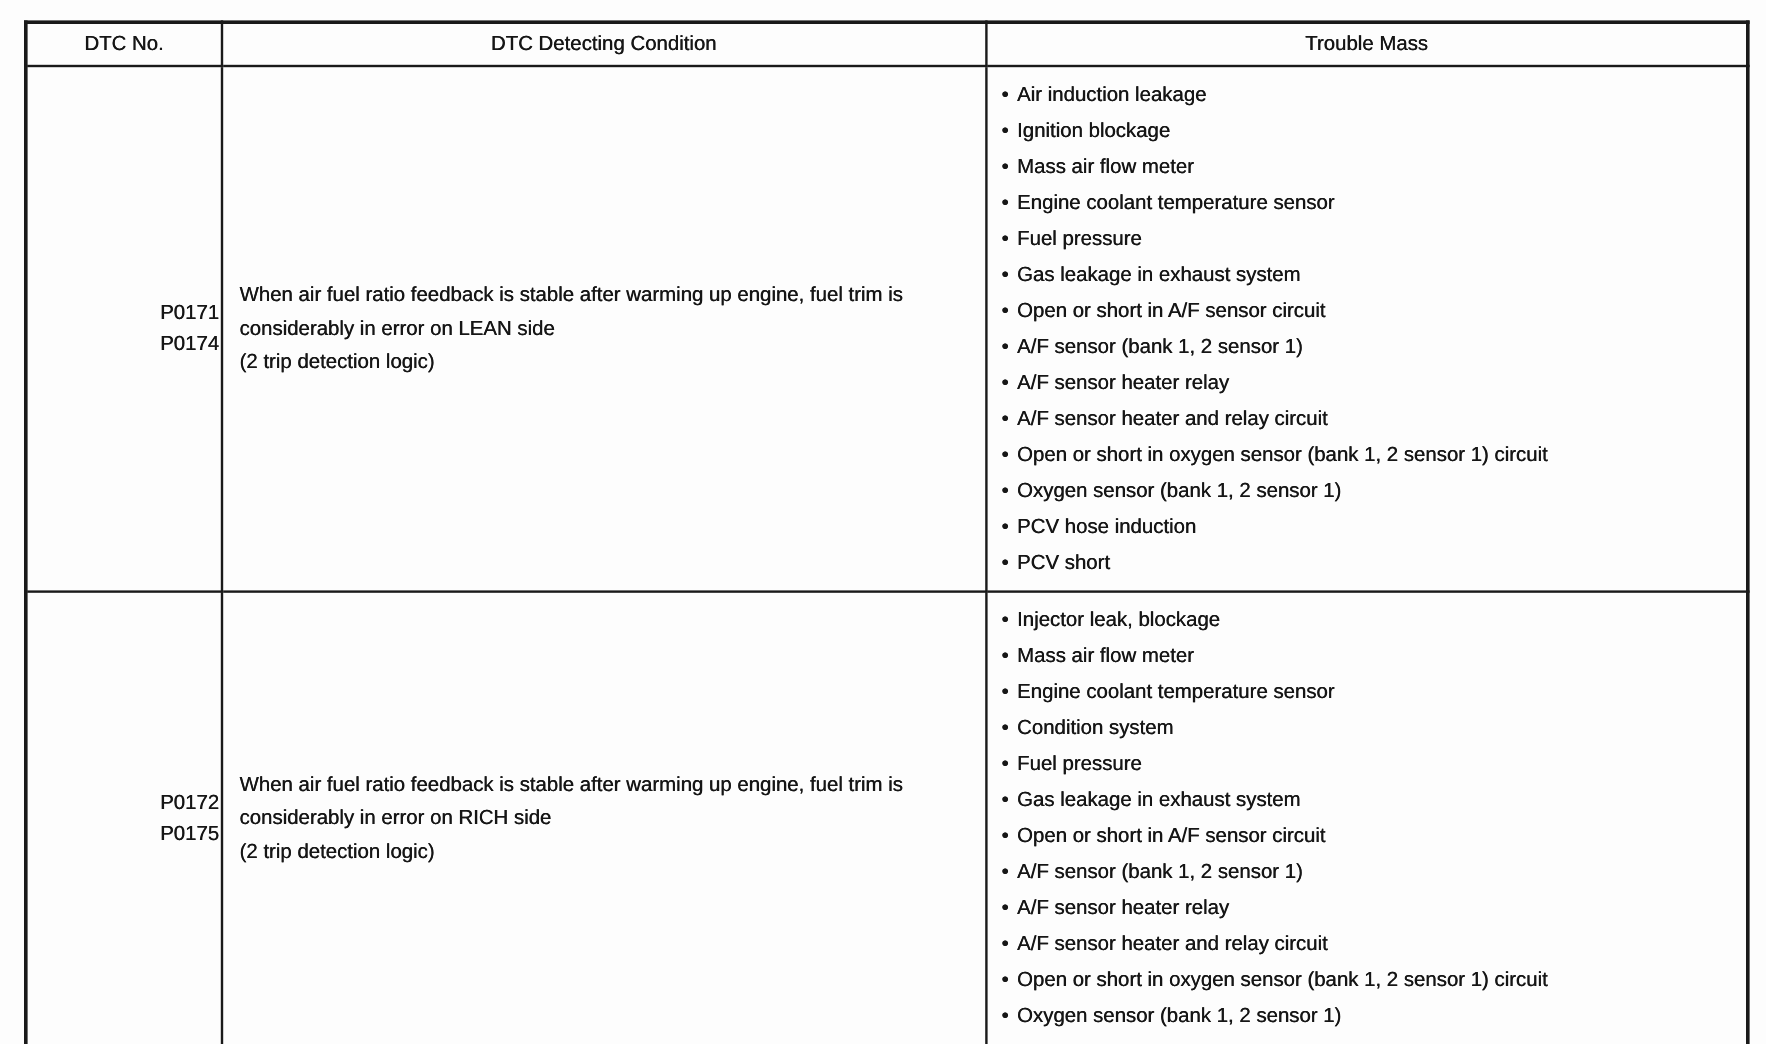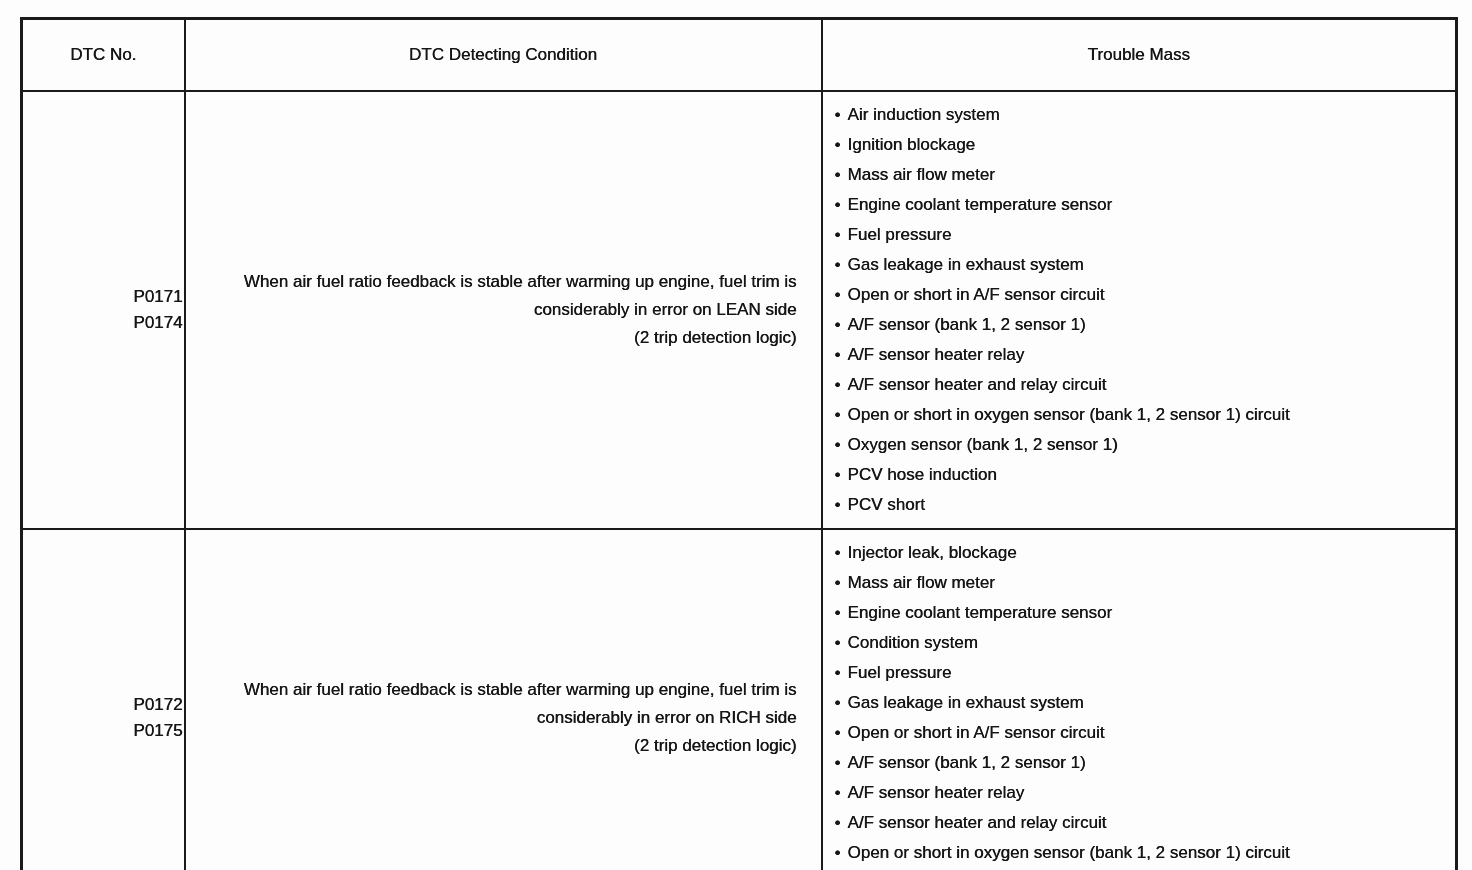--- a/index.html
+++ b/index.html
@@ -30,34 +30,33 @@
   }
   table.dtc-table {
     border-width: 3px;
   }
   .dtc-table th {
     height: 34px;
     font-size: 17px;
     font-weight: normal;
     text-align: center;
     vertical-align: middle;
-    padding: 18px 4px;
+    padding: 0 4px;
   }
   .dtc-table td {
     vertical-align: middle;
     font-size: 17px;
   }
   td.cell-dtc {
     text-align: right;
     line-height: 26px;
   }
   td.cell-cond {
     padding: 10px 24px 10px 14px;
     line-height: 28px;
-    text-align: right;
   }
   td.cell-trouble {
     padding: 8px 10px 8px 12px;
   }
   tr.row-1 { height: 434px; }
   tr.row-2 { height: 364px; }
   ul.bullets {
     list-style: none;
     margin: 0;
     padding: 0;
@@ -94,21 +93,21 @@
         <td class="cell-dtc">
           <span class="cond-line">P0171</span>
           <span class="cond-line">P0174</span>
         </td>
         <td class="cell-cond">
           <span class="cond-line">When air fuel ratio feedback is stable after warming up engine, fuel trim is considerably in error on LEAN side</span>
           <span class="cond-line">(2 trip detection logic)</span>
         </td>
         <td class="cell-trouble">
           <ul class="bullets">
-            <li>Air induction system</li>
+            <li>Air induction leakage</li>
             <li>Ignition blockage</li>
             <li>Mass air flow meter</li>
             <li>Engine coolant temperature sensor</li>
             <li>Fuel pressure</li>
             <li>Gas leakage in exhaust system</li>
             <li>Open or short in A/F sensor circuit</li>
             <li>A/F sensor (bank 1, 2 sensor 1)</li>
             <li>A/F sensor heater relay</li>
             <li>A/F sensor heater and relay circuit</li>
             <li>Open or short in oxygen sensor (bank 1, 2 sensor 1) circuit</li>

